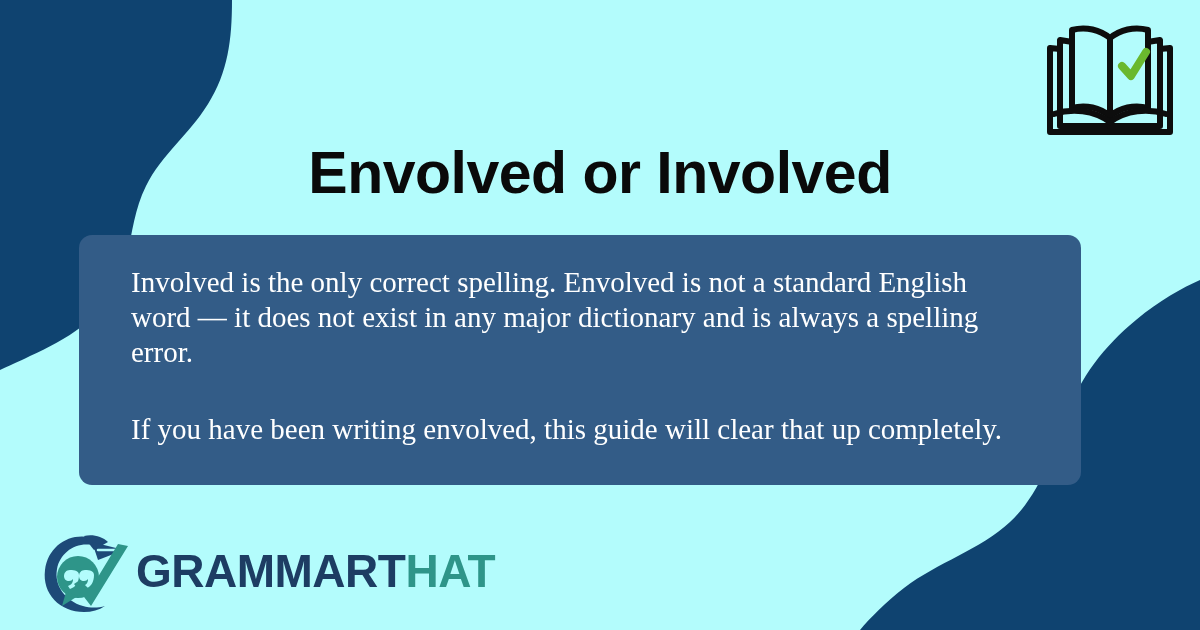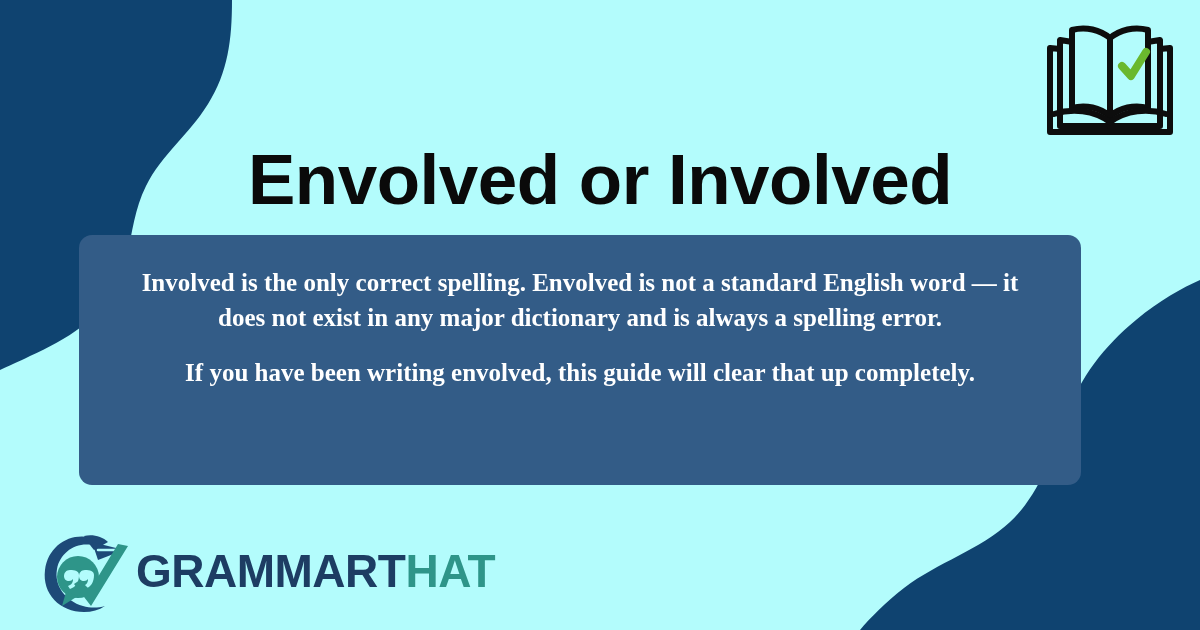--- a/index.html
+++ b/index.html
@@ -42,48 +42,48 @@
   }
 
   
   .page-title {
     position: absolute;
     left: 0;
     top: 141px;
     width: 1200px;
     text-align: center;
     font-family: "Liberation Sans", sans-serif;
-    font-size: 71px;
+    font-size: 59px;
     font-weight: bold;
     letter-spacing: -0.5px;
     color: #0a0a0a;
     line-height: 1.1;
   }
 
   
   .content-card {
     position: absolute;
     left: 79px;
     top: 235px;
     width: 1002px;
     height: 250px;
     background: #335c87;
     border-radius: 13px;
     padding: 30px 52px 0 52px;
   }
 
   .card-para {
     font-family: "Liberation Serif", serif;
-    font-weight: bold;
-    font-size: 25px;
+    font-weight: normal;
+    font-size: 29px;
     line-height: 35px;
     color: #ffffff;
-    text-align: center;
+    text-align: left;
   }
-  .card-para + .card-para { margin-top: 20px; }
+  .card-para + .card-para { margin-top: 42px; }
 
   
   .logo {
     position: absolute;
     left: 40px;
     top: 528px;
     display: flex;
     align-items: center;
     height: 86px;
   }

